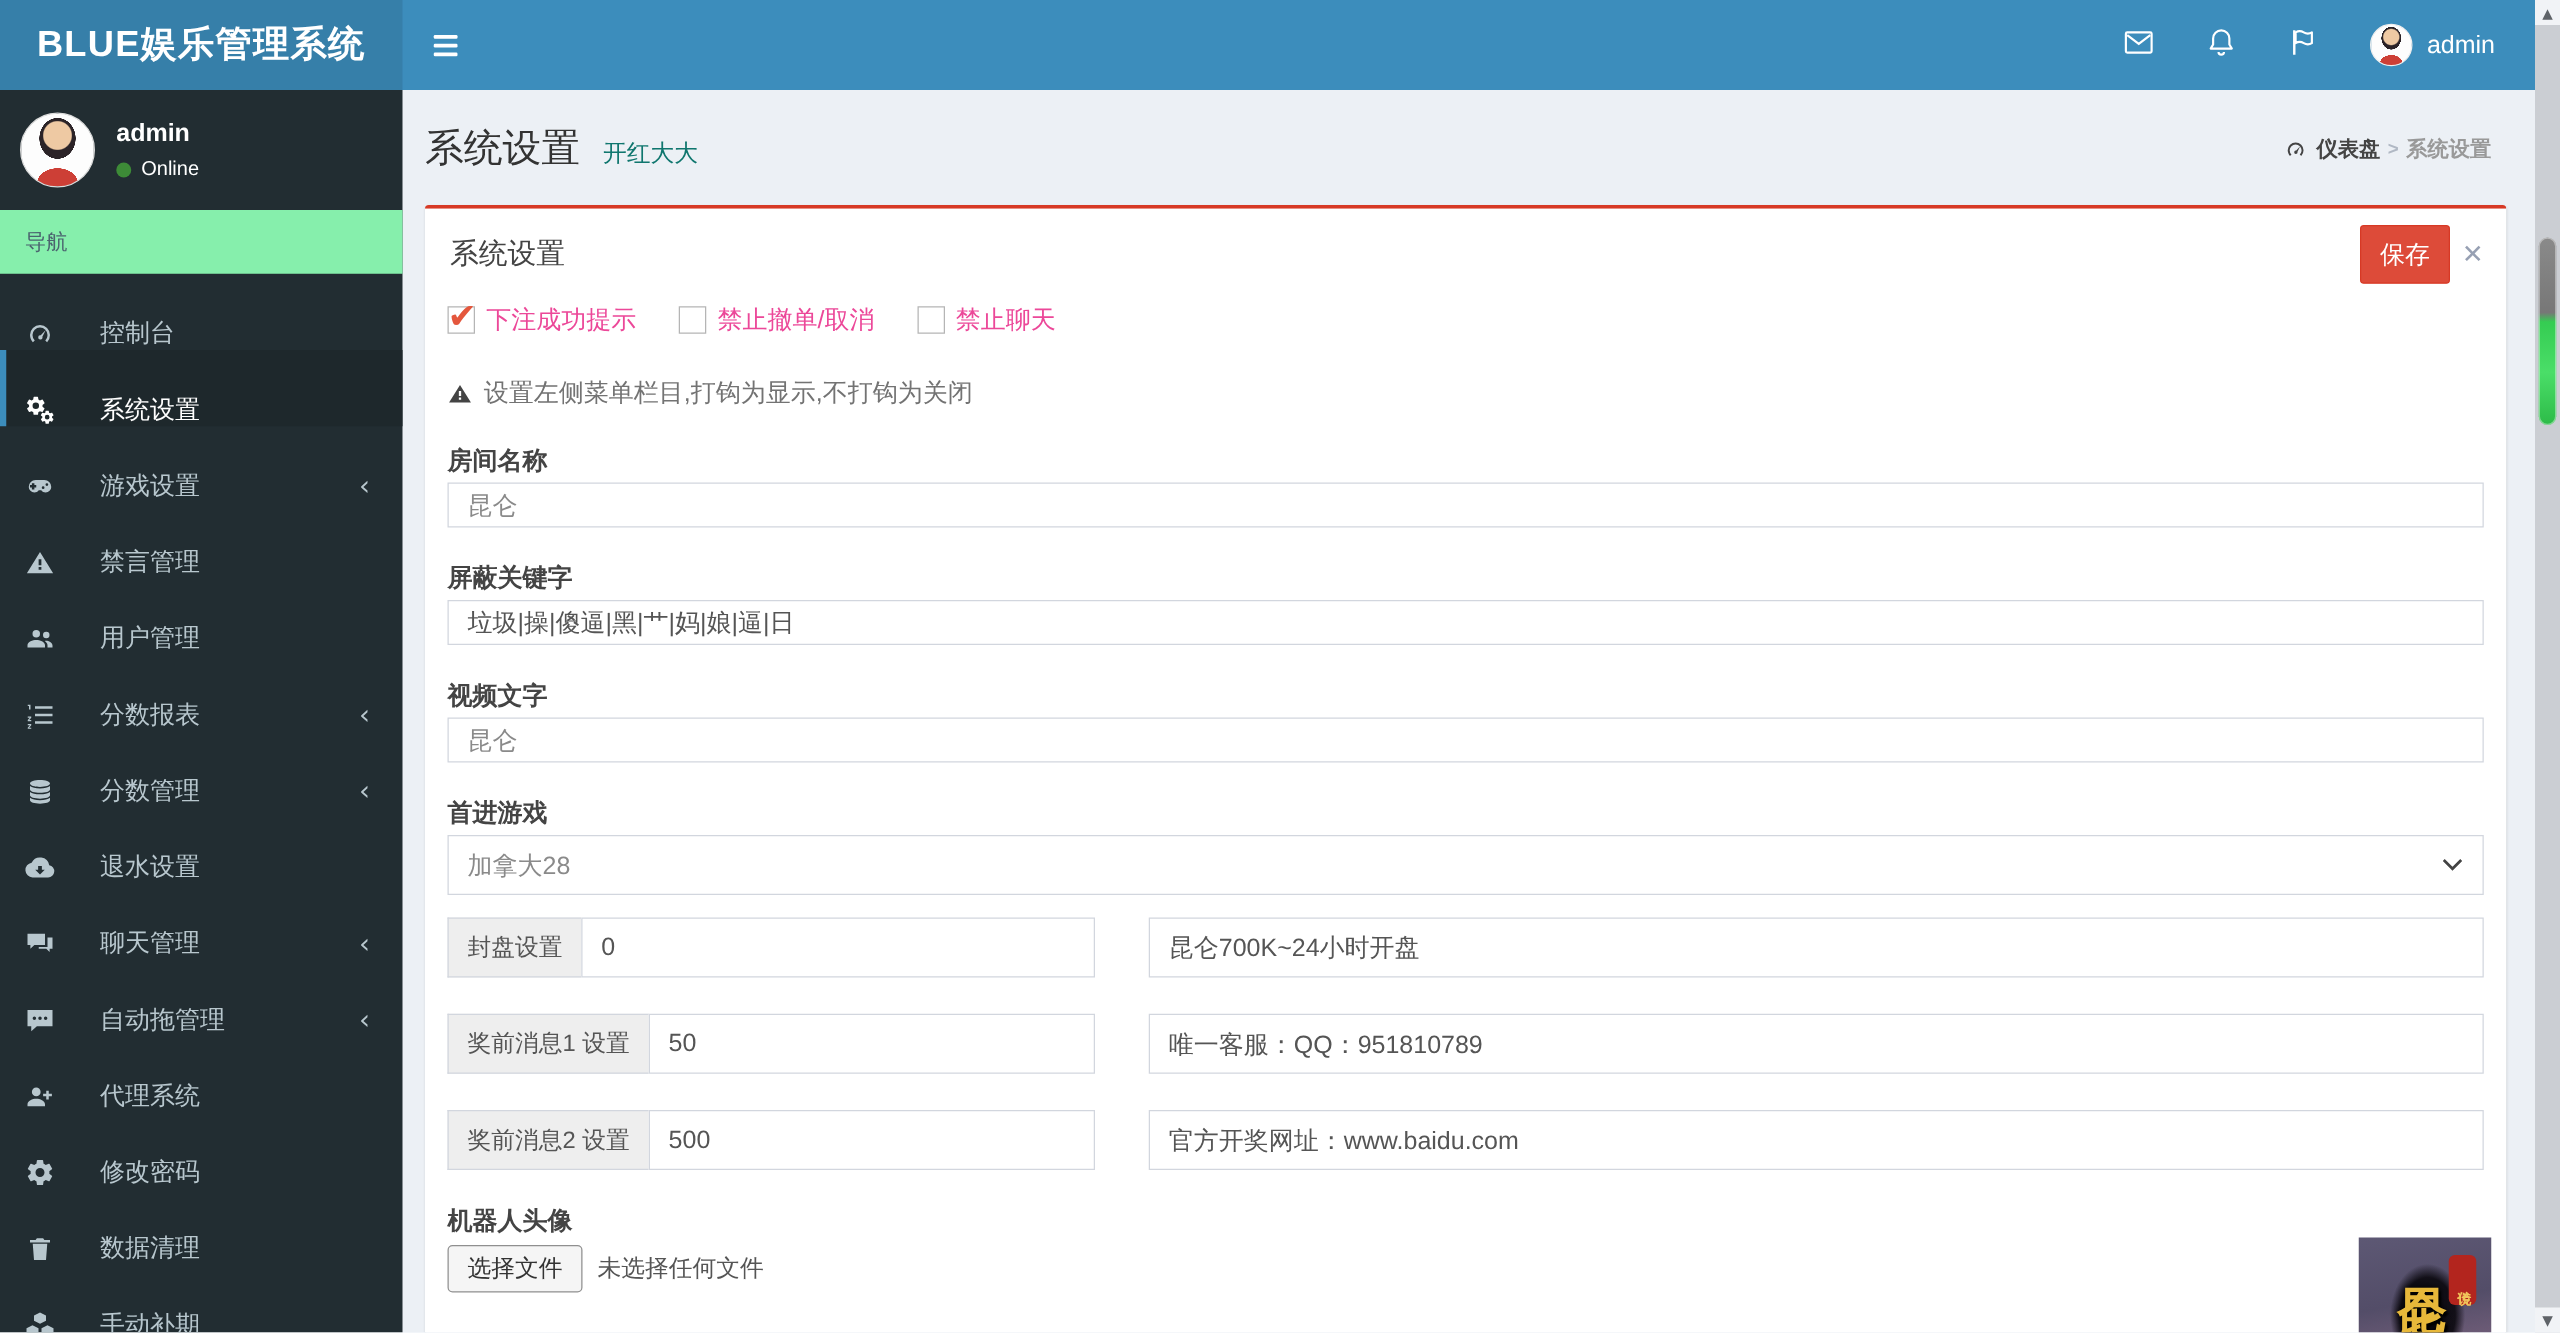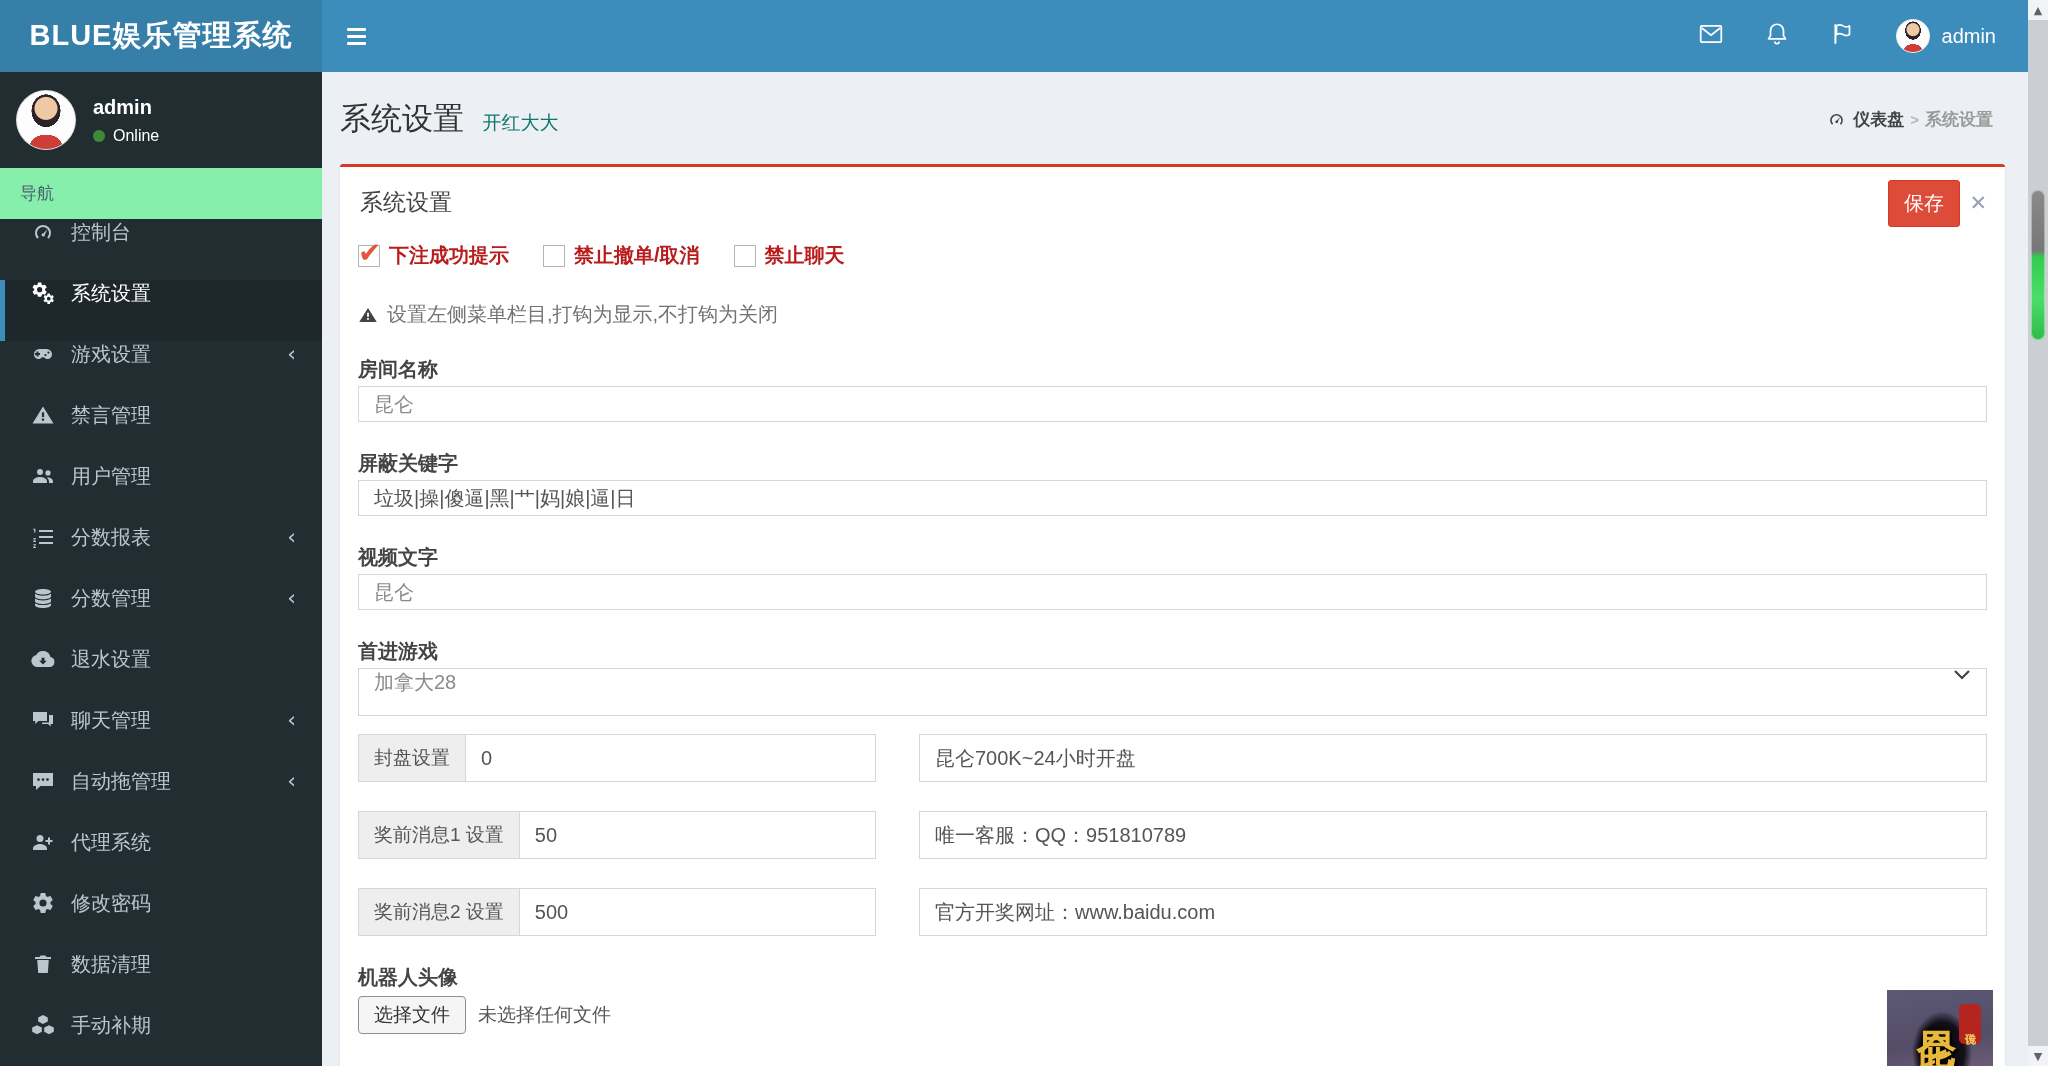--- a/index.html
+++ b/index.html
@@ -30,22 +30,22 @@
       radial-gradient(circle at 50% 30%, #eec9a3 0 11px, rgba(0,0,0,0) 12px),
       radial-gradient(ellipse 24px 27px at 50% 34%, #2b2327 0 60%, rgba(0,0,0,0) 61%),
       radial-gradient(ellipse 27px 20px at 50% 96%, #cd3f36 0 60%, #fdfdfd 61%);
       border:1px solid #ddd; }
   .user-info { margin-left:17px; }
   .user-name { color:#fff; font-size:20px; font-weight:bold; }
   .user-status { margin-top:8px; display:flex; align-items:center; font-size:16px; color:#fff; }
   .dot { width:12px; height:12px; border-radius:50%; background:#3d8b37; margin-right:8px; }
   .nav-header { background:#86efac; color:#4b646f; font-size:17px; padding:14px 20px; }
   .menu { list-style:none; }
-  .menu li { height:61px; display:flex; align-items:flex-start; padding-left:25px; color:#b8c7ce; font-size:20px;
-             border-left:5px solid transparent; cursor:pointer; position:relative; }
+  .menu li { height:61px; display:flex; align-items:flex-end; padding-left:14px; color:#b8c7ce; font-size:20px;
+             border-left:5px solid transparent; cursor:pointer; position:relative;gap:20px; }
   .menu li.active { background:#1e282c; color:#fff; border-left-color:#3c8dbc; }
   .menu .mi { width:26px; height:26px; margin-right:15px; flex:0 0 26px; display:flex; align-items:center; justify-content:center; }
   .menu .mi svg { fill:currentColor; }
   .menu .caret { position:absolute; right:26px; font-size:22px; color:#b8c7ce; font-family:"DejaVu Sans",sans-serif; }
 
   
   .main { position:absolute; left:322px; top:72px; right:0; bottom:0; background:#ecf0f5; overflow:hidden; }
   .content-header { position:relative; padding:26px 43px 0 18px; height:78px; }
   .page-title { display:inline; font-size:31px; font-weight:500; color:#333; }
   .page-subtitle { display:inline; font-size:19px; color:#0f766e; margin-left:14px; }
@@ -64,30 +64,30 @@
               font-size:20px; padding:9px 15px; border-radius:3px; cursor:pointer; font-family:inherit; }
   .close-tool { position:absolute; right:18px; top:24px; color:#97a0b3; font-size:21px; font-weight:bold; cursor:pointer;
                 font-family:"DejaVu Sans",sans-serif; }
   .box-body { padding:2px 18px 20px; }
 
   .checkbox-row { margin-top:12px; display:flex; align-items:center; gap:34px; }
   .cb-item { display:flex; align-items:center; cursor:pointer; }
   .cb-box { width:22px; height:22px; border:1px solid #b5b5b5; background:#fff; margin-right:9px; position:relative; }
   .cb-box .check { position:absolute; left:-1px; top:-10px; color:#e4573d; font-size:28px; font-weight:bold;
                    font-family:"DejaVu Sans",sans-serif; }
-  .cb-label { font-size:20px; font-weight:bold; color:#b91c1c; }
+  .cb-label { font-size:20px; font-weight:normal; color:#ec4899; }
 
   .warning-row { margin-top:32px; display:flex; align-items:center; color:#737373; font-size:20px; gap:9px; }
   .warn-ico svg { fill:#444; display:block; }
 
   .field-label { margin-top:30px; font-size:20px; font-weight:bold; color:#444; line-height:22px; }
   .text-input { margin-top:6px; width:100%; height:36px; border:1px solid #d2d6de; background:#fff;
                 font-size:20px; color:#8a8a8a; padding:0 15px; font-family:inherit; display:block; }
   .select-box { margin-top:6px; width:100%; height:48px; border:1px solid #d2d6de; background:#fff;
-                font-size:20px; color:#8a8a8a; padding:0 15px; display:flex; 
+                font-size:20px; color:#8a8a8a; padding:0 15px; display:flex; align-items:center;
                 justify-content:space-between; cursor:pointer; }
   .select-caret svg { stroke:#444; display:block; }
 
   .group-row { display:flex; margin-top:29px; }
   .group-row.first { margin-top:18px; }
   .input-group { width:518px; display:flex; height:48px; }
   .ig-addon { background:#eee; border:1px solid #d2d6de; border-right:none; padding:0 15px; font-size:19px;
               color:#555; display:flex; align-items:center; white-space:nowrap; }
   .ig-input { flex:1; min-width:0; border:1px solid #d2d6de; font-size:20px; color:#555; padding:0 15px;
               font-family:inherit; background:#fff; }

